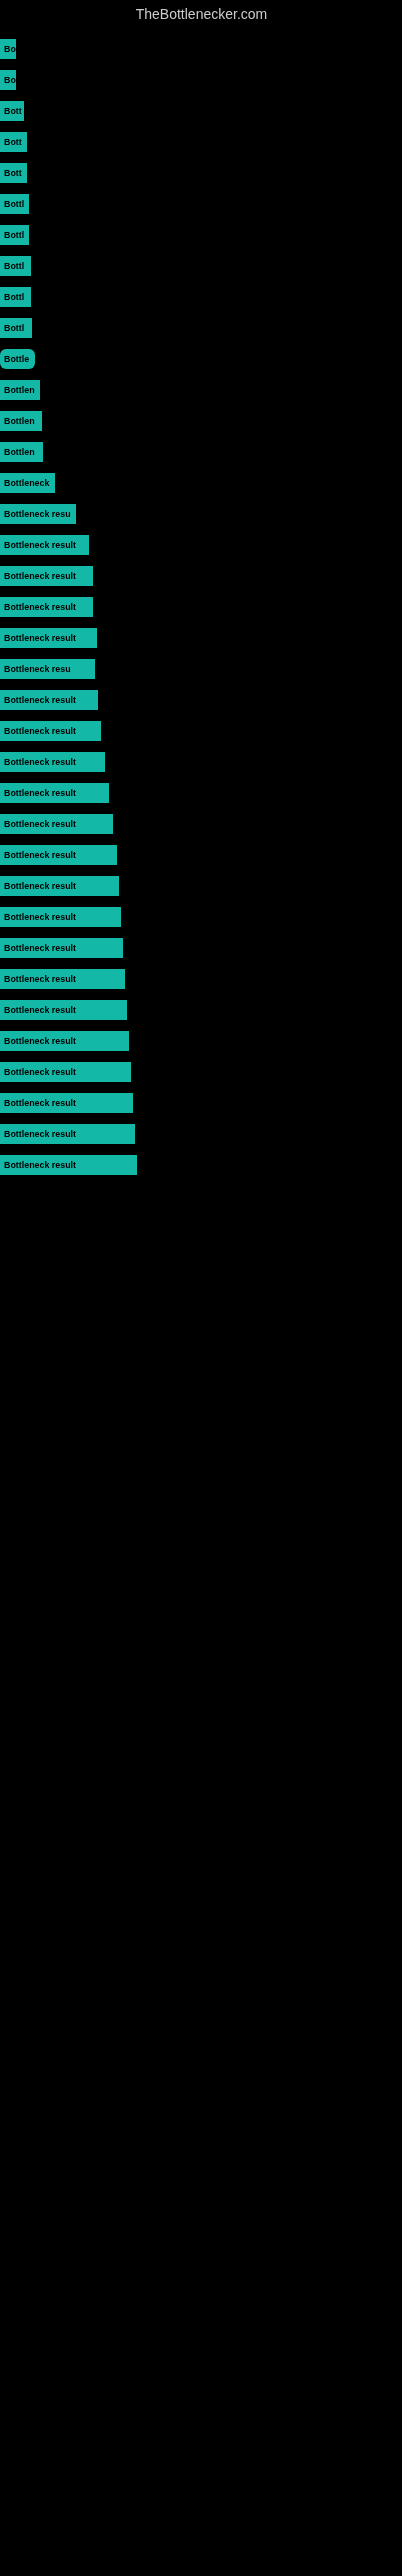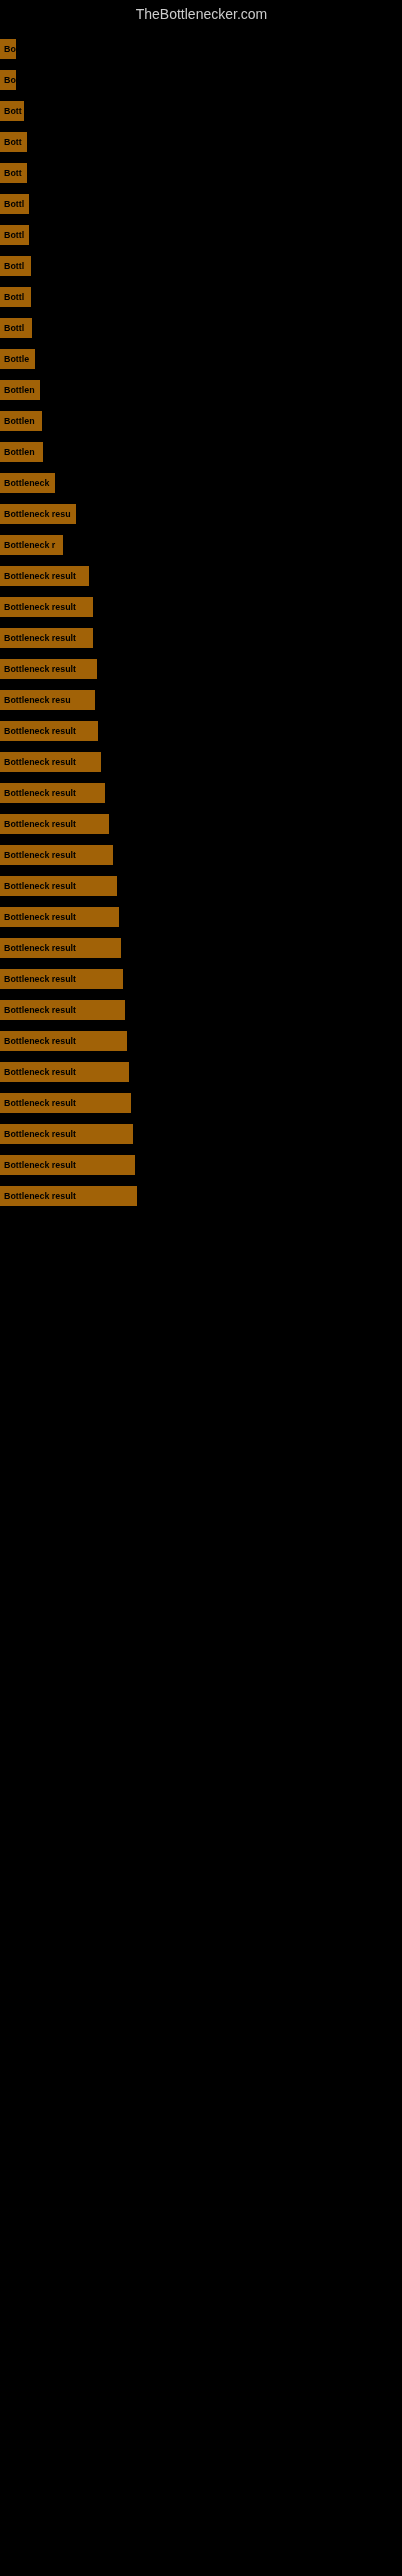--- a/index.html
+++ b/index.html
@@ -32,21 +32,21 @@
     }
 
     .bar-row {
       display: flex;
       align-items: center;
       padding: 4.8px 0 4.8px 0;
       min-height: 31px;
     }
 
     .bar-label {
-      background-color: #a16207;
+      background-color: #14b8a6;
       color: #000000;
       font-size: 8.9px;
       font-weight: bold;
       padding: 3.2px 4px;
       white-space: nowrap;
       overflow: hidden;
       display: flex;
       align-items: center;
       height: 19.3px;
     }
@@ -81,39 +81,36 @@
     <div class="bar-row">
       <div class="bar-label" style="width: 31px;">Bottl</div>
     </div>
     <div class="bar-row">
       <div class="bar-label" style="width: 31px;">Bottl</div>
     </div>
     <div class="bar-row">
       <div class="bar-label" style="width: 32px;">Bottl</div>
     </div>
     <div class="bar-row">
-      <div class="bar-label" style="width: 35px;">Bottle</div>
+      <div class="bar-label" style="width: 35px; border-radius: 6px;">Bottle</div>
     </div>
     <div class="bar-row">
       <div class="bar-label" style="width: 40px;">Bottlen</div>
     </div>
     <div class="bar-row">
       <div class="bar-label" style="width: 42px;">Bottlen</div>
     </div>
     <div class="bar-row">
       <div class="bar-label" style="width: 43px;">Bottlen</div>
     </div>
     <div class="bar-row">
       <div class="bar-label" style="width: 55px;">Bottleneck</div>
     </div>
     <div class="bar-row">
       <div class="bar-label" style="width: 76px;">Bottleneck resu</div>
-    </div>
-    <div class="bar-row">
-      <div class="bar-label" style="width: 63px;">Bottleneck r</div>
     </div>
     <div class="bar-row">
       <div class="bar-label" style="width: 89px;">Bottleneck result</div>
     </div>
     <div class="bar-row">
       <div class="bar-label" style="width: 93px;">Bottleneck result</div>
     </div>
     <div class="bar-row">
       <div class="bar-label" style="width: 93px;">Bottleneck result</div>
     </div>

